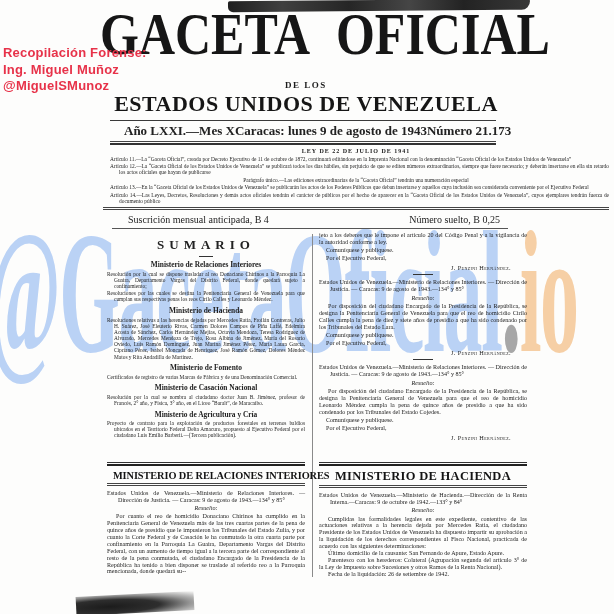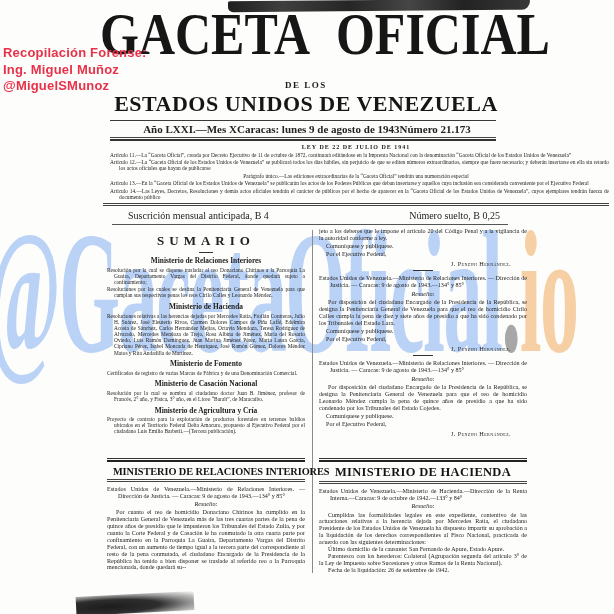--- a/index.html
+++ b/index.html
@@ -44,22 +44,22 @@
   .masthead { width:412px; text-align:center; padding-top:1px; }
   .mh-title {
     font-size:50px; font-weight:bold; white-space:nowrap; line-height:56px;
     word-spacing:16px; letter-spacing:0; color:#161616;
     transform:scaleY(1.18); transform-origin:center top;
   }
   .mh-delos { font-size:9px; font-weight:bold; letter-spacing:1.5px; margin-top:23px; color:#1b1b1b; }
   .mh-country { font-size:22px; font-weight:bold; white-space:nowrap; letter-spacing:.5px; margin-top:1px; color:#161616; }
   .rule-mast { width:386px; margin:3px 0 0 10px; border-top:1.5px solid #3a3a3a; }
   .dateline {
-    width:366px; margin:2px 0 2px 24px; display:flex; justify-content:center;
-    font-weight:bold; font-size:11px; white-space:nowrap;
+    width:366px; margin:2px 0 2px 24px; display:flex; justify-content:flex-start;
+    font-weight:bold; font-size:13px; white-space:nowrap;
   }
   .rule-dd { width:386px; margin-left:10px; border-top:1px solid #444; border-bottom:2px solid #333; height:4px; }
   
   .law { width:506px; margin:3px 0 0 3px; }
   .law-title { text-align:center; font-size:6px; font-weight:bold; letter-spacing:1px; }
   .law p { margin:1.5px 0 0; font-size:5.4px; line-height:1.12; text-align:justify; padding-left:16px; text-indent:-9px; color:#1e1e1e; }
   .law p.centered { text-align:center; padding:0 60px; text-indent:0; }
   .rule-law { width:506px; margin:3px 0 0 3px; border-top:1px solid #444; border-bottom:1px solid #444; height:3px; }
   
   .subscription {

